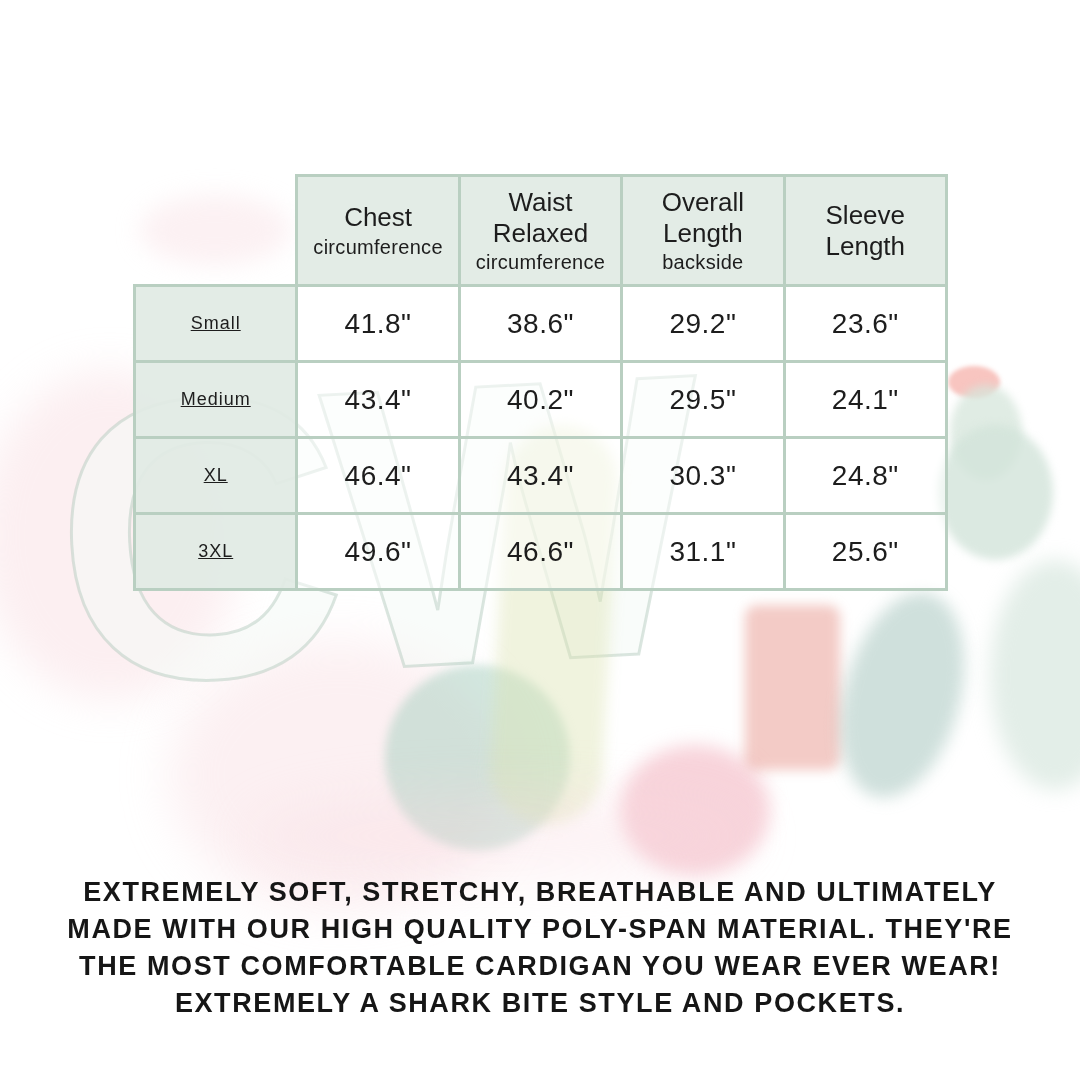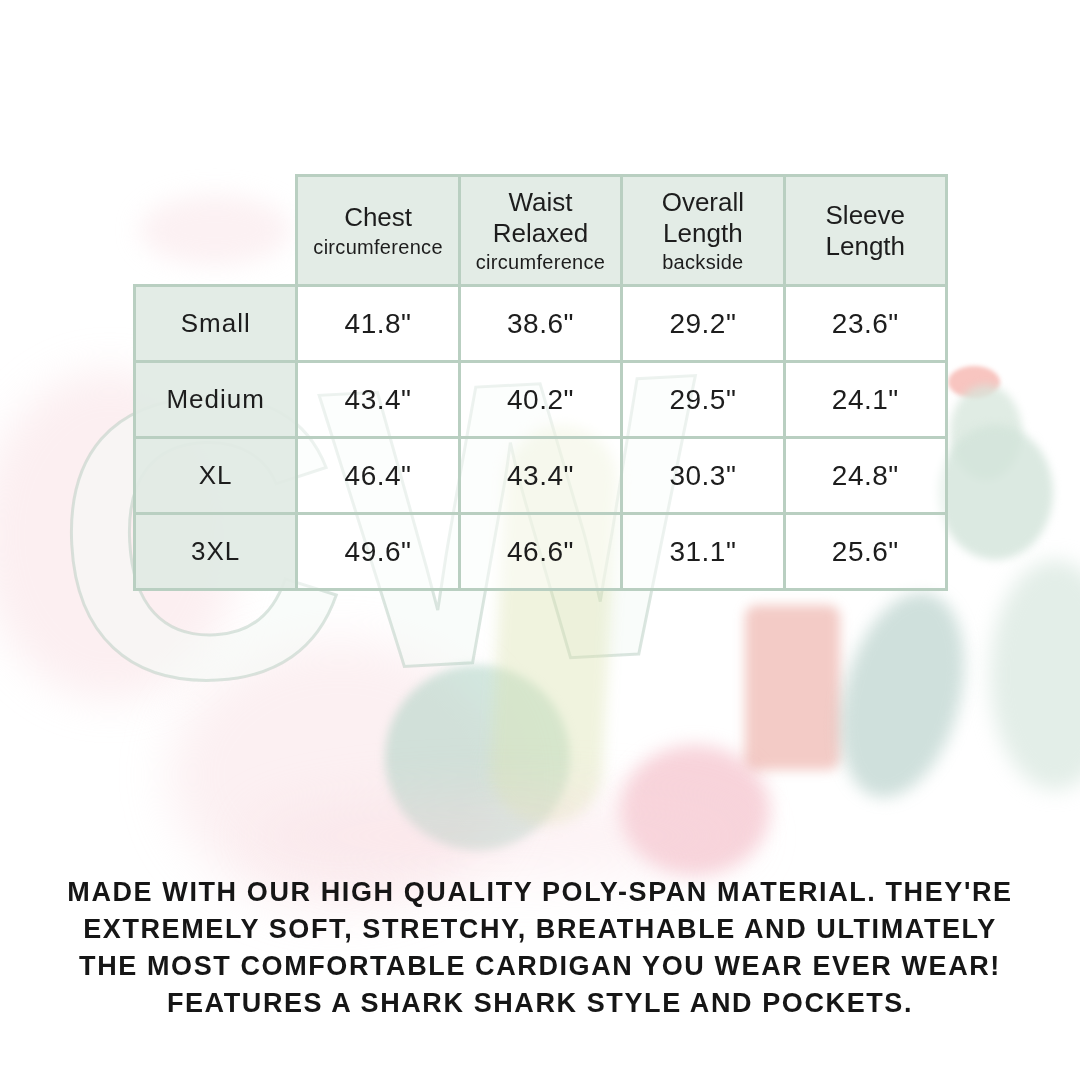--- a/index.html
+++ b/index.html
@@ -104,22 +104,23 @@
     font-size: 26px;
     line-height: 1.18;
     padding: 0 20px;
   }
   .col-sublabel {
     font-size: 20px;
     margin-top: 3px;
     letter-spacing: 0.3px;
   }
   .size-table tbody th {
-    font-size: 26px;
+    font-size: 18px;
     letter-spacing: 1px;
+    text-decoration: underline;
   }
 
   
   .description {
     position: absolute;
     z-index: 2;
     top: 874px;
     left: 0;
     width: 100%;
     text-align: center;
@@ -200,19 +201,19 @@
           <th>3XL</th>
           <td>49.6"</td>
           <td>46.6"</td>
           <td>31.1"</td>
           <td>25.6"</td>
         </tr>
       </tbody>
   </table>
 
   <div class="description" id="description">
+      <div>EXTREMELY SOFT, STRETCHY, BREATHABLE AND ULTIMATELY</div>
       <div>MADE WITH OUR HIGH QUALITY POLY-SPAN MATERIAL. THEY'RE</div>
-      <div>EXTREMELY SOFT, STRETCHY, BREATHABLE AND ULTIMATELY</div>
       <div>THE MOST COMFORTABLE CARDIGAN YOU WEAR EVER WEAR!</div>
-      <div>FEATURES A SHARK SHARK STYLE AND POCKETS.</div>
+      <div>EXTREMELY A SHARK BITE STYLE AND POCKETS.</div>
     </div>
 
 </div>
 
 </body></html>

